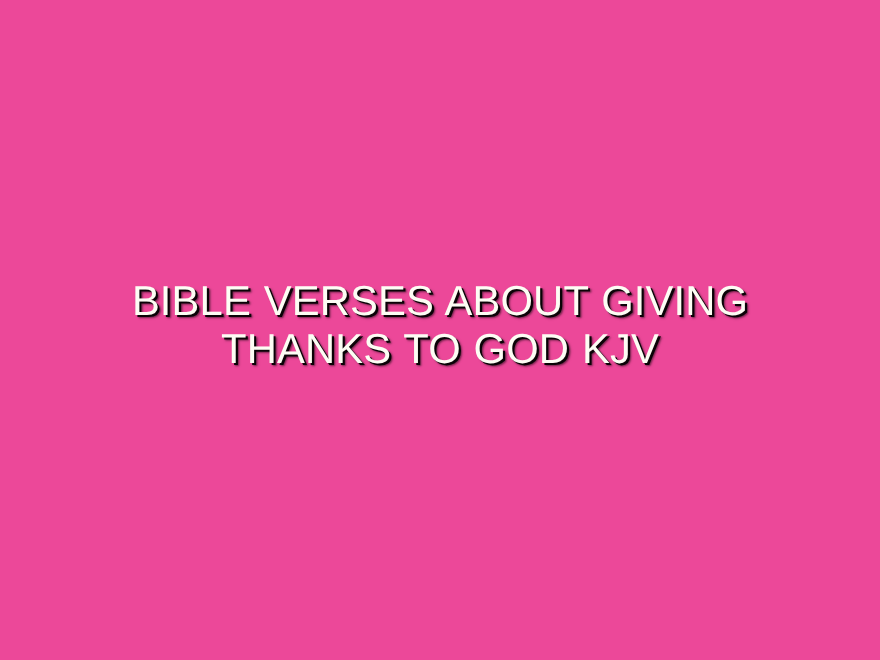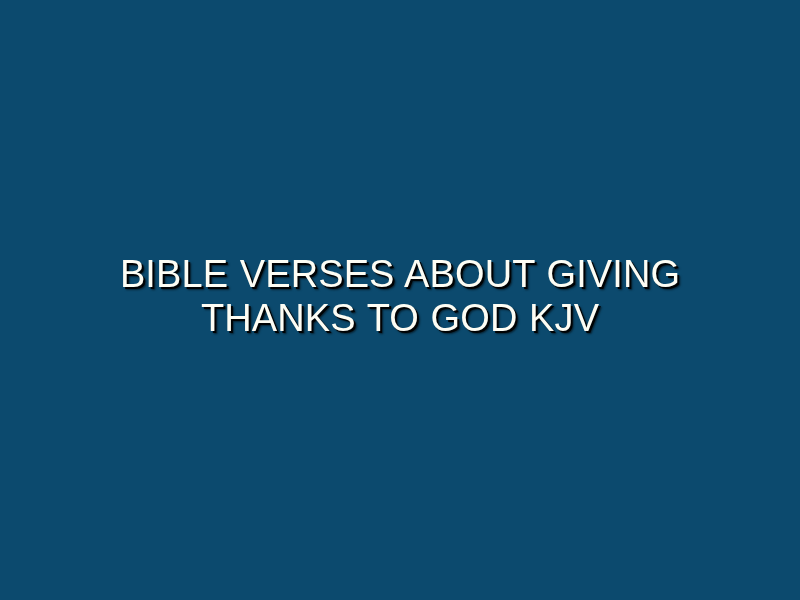--- a/index.html
+++ b/index.html
@@ -13,21 +13,21 @@
     height: 600px;
     overflow: hidden;
     background: #061157;
     font-family: "Liberation Sans", sans-serif;
   }
 
   .card {
     position: relative;
     width: 800px;
     height: 600px;
-    background: #0c4a6e;
+    background: #ec4899;
     display: flex;
     align-items: center;
     justify-content: center;
     box-sizing: border-box;
   }
 
   .title-wrap {
     position: absolute;
     left: 0;
     right: 0;

